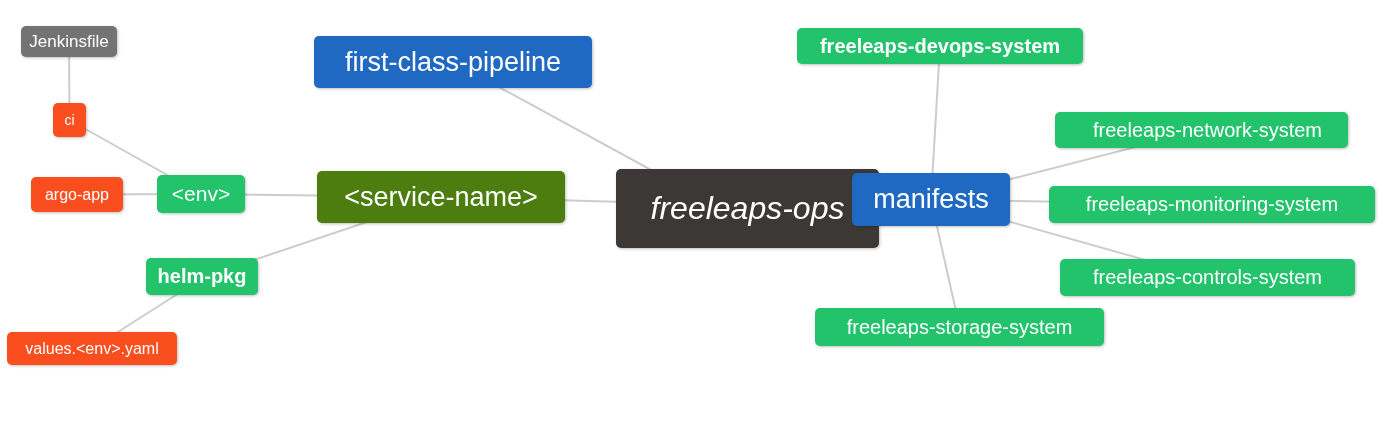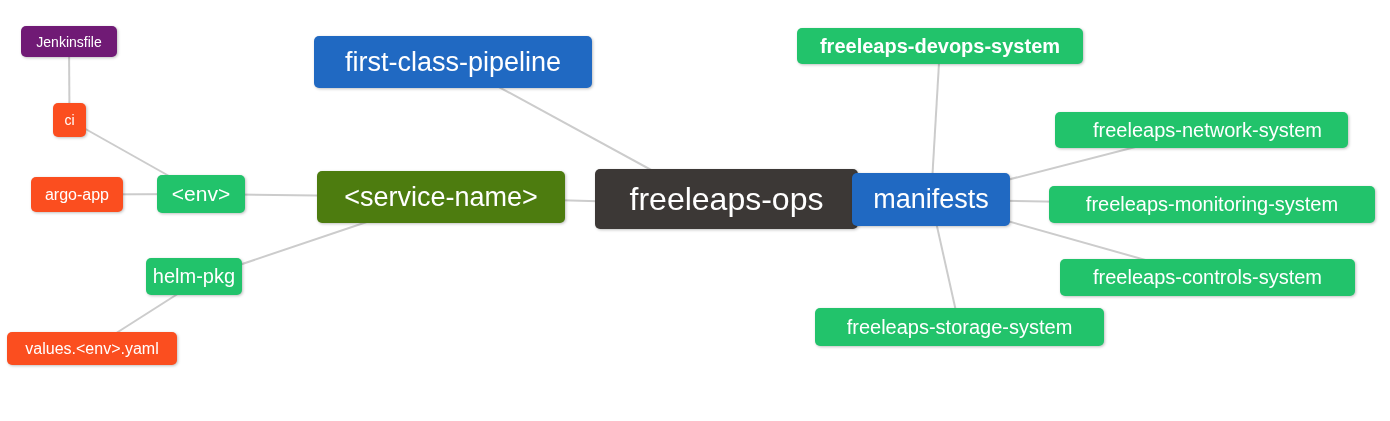--- a/index.html
+++ b/index.html
@@ -54,28 +54,28 @@
       <line x1="453" y1="62" x2="714.5" y2="204.5"></line>
       <line x1="441" y1="197" x2="714.5" y2="204.5"></line>
       <line x1="714.5" y1="204.5" x2="931" y2="199.5"></line>
       <line x1="931" y1="199.5" x2="940" y2="46"></line>
       <line x1="931" y1="199.5" x2="1201.5" y2="130"></line>
       <line x1="931" y1="199.5" x2="1212" y2="204.5"></line>
       <line x1="931" y1="199.5" x2="1207.5" y2="277.5"></line>
       <line x1="931" y1="199.5" x2="959.5" y2="327"></line>
     </svg>
 
-<div class="node" style="left: 21px; top: 26px; width: 96px; height: 31px; background: #701a75; font-size: 14px;">Jenkinsfile</div>
+<div class="node" style="left: 21px; top: 26px; width: 96px; height: 31px; background: #737373; font-size: 17px;">Jenkinsfile</div>
     <div class="node" style="left: 53px; top: 103px; width: 33px; height: 34px; background: rgb(251, 78, 31); font-size: 14px;">ci</div>
     <div class="node" style="left: 31px; top: 177px; width: 92px; height: 35px; background: rgb(251, 78, 31); font-size: 16px;">argo-app</div>
     <div class="node" style="left: 157px; top: 175px; width: 88px; height: 38px; background: rgb(34, 195, 107); font-size: 21px;">&lt;env&gt;</div>
     <div class="node" style="left: 314px; top: 36px; width: 278px; height: 52px; background: rgb(32, 105, 194); font-size: 27px;">first-class-pipeline</div>
     <div class="node" style="left: 317px; top: 171px; width: 248px; height: 52px; background: #4d7c0f; font-size: 27px;">&lt;service-name&gt;</div>
-    <div class="node" style="left: 595px; top: 169px; width: 263px; height: 60px; background: rgb(60, 56, 54); font-size: 32px;">freeleaps-ops</div>
+    <div class="node" style="left: 616px; top: 169px; width: 263px; height: 79px; background: rgb(60, 56, 54); font-size: 32px; font-style: italic;">freeleaps-ops</div>
     <div class="node" style="left: 852px; top: 173px; width: 158px; height: 53px; background: rgb(32, 105, 194); font-size: 27px;">manifests</div>
     <div class="node" style="left: 797px; top: 28px; width: 286px; height: 36px; background: rgb(34, 195, 107); font-size: 20px; font-weight: bold;">freeleaps-devops-system</div>
     <div class="node" style="left: 1055px; top: 112px; width: 293px; height: 36px; background: rgb(34, 195, 107); font-size: 20px; padding-left: 12px;">freeleaps-network-system</div>
     <div class="node" style="left: 1049px; top: 186px; width: 326px; height: 37px; background: rgb(34, 195, 107); font-size: 20px;">freeleaps-monitoring-system</div>
     <div class="node" style="left: 1060px; top: 259px; width: 295px; height: 37px; background: rgb(34, 195, 107); font-size: 20px;">freeleaps-controls-system</div>
     <div class="node" style="left: 815px; top: 308px; width: 289px; height: 38px; background: rgb(34, 195, 107); font-size: 20px;">freeleaps-storage-system</div>
-    <div class="node" style="left: 146px; top: 258px; width: 96px; height: 37px; background: rgb(34, 195, 107); font-size: 20px;">helm-pkg</div>
+    <div class="node" style="left: 146px; top: 258px; width: 112px; height: 37px; background: rgb(34, 195, 107); font-size: 20px; font-weight: bold;">helm-pkg</div>
     <div class="node" style="left: 7px; top: 332px; width: 170px; height: 33px; background: rgb(251, 78, 31); font-size: 16px;">values.&lt;env&gt;.yaml</div>
   </div>
 
 </body></html>

